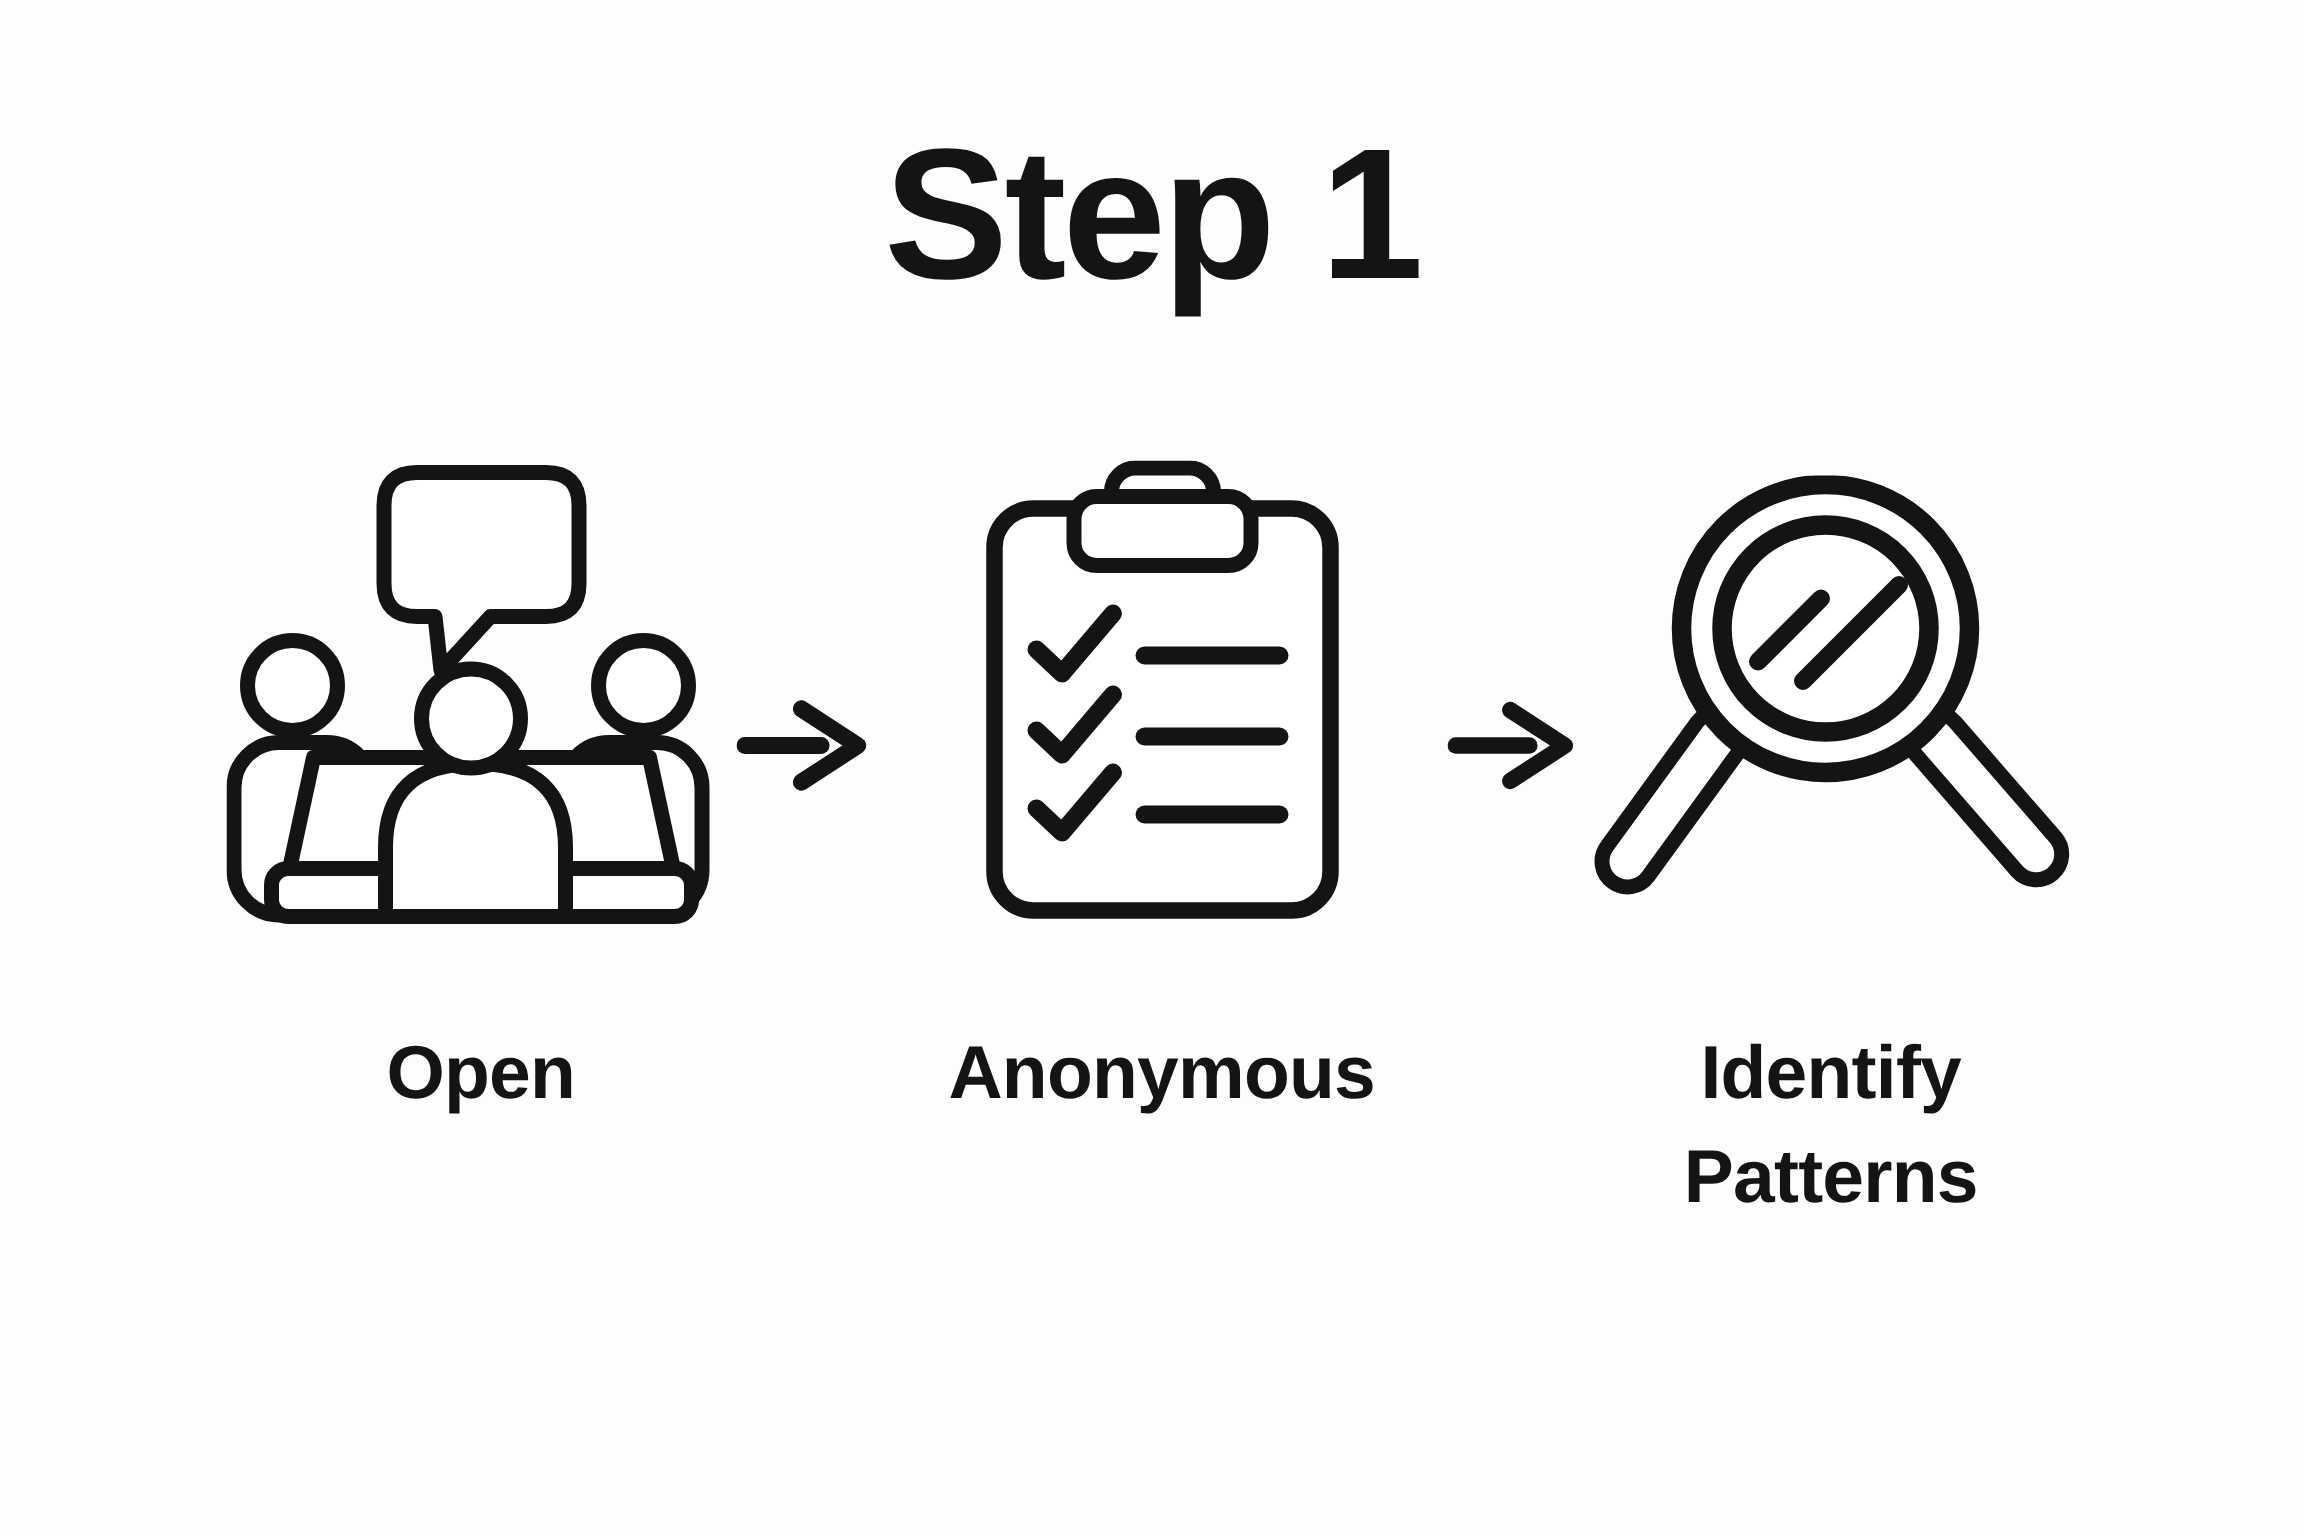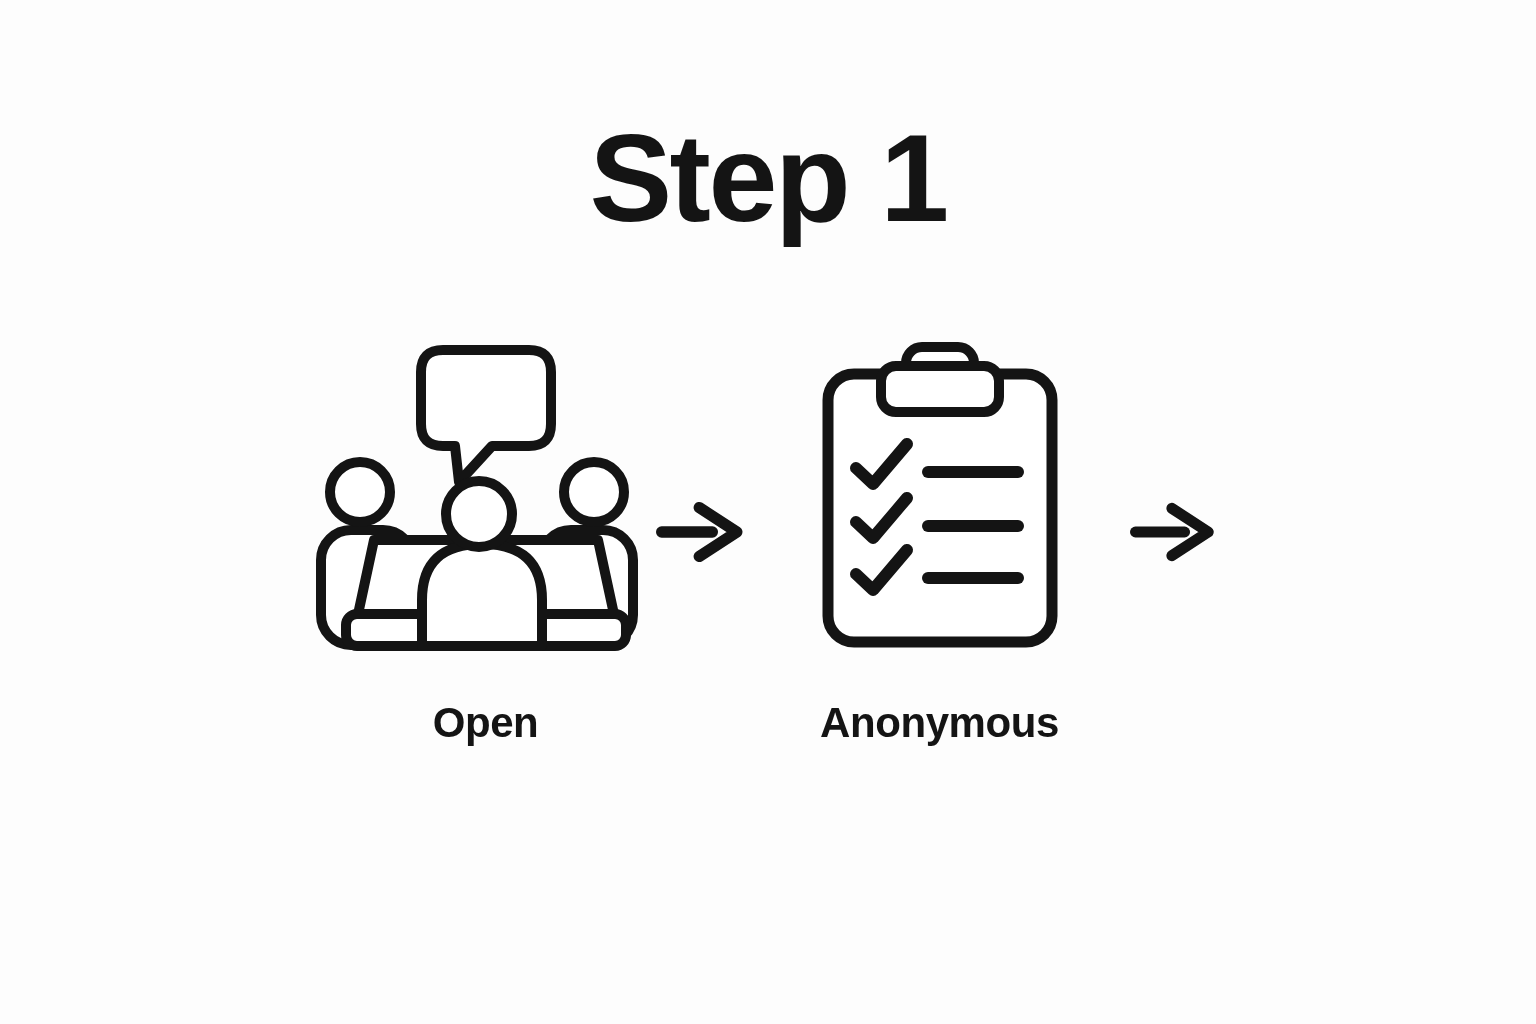--- a/index.html
+++ b/index.html
@@ -12,21 +12,21 @@
     background: var(--bg);
     font-family: "Liberation Sans", sans-serif;
     color: var(--ink);
   }
   .canvas {
     position: relative;
     width: 1536px;
     height: 1024px;
   }
   .title {
-    margin-top: 107px;
+    margin-top: 72px;
     text-align: center;
     font-size: 124px;
     font-weight: 700;
     letter-spacing: -0.02em;
     line-height: 1.15;
     color: var(--ink);
   }
   .flow-row {
     margin-top: 92px;
     display: flex;
@@ -49,23 +49,23 @@
   }
   .connector {
     margin-top: 150px;
     display: flex;
     align-items: center;
     justify-content: center;
   }
   .connector.a1 { width: 94px; }
   .connector.a2 { width: 91px; }
   .step-label {
-    margin-top: 42px;
+    margin-top: 64px;
     text-align: center;
-    font-size: 42px;
+    font-size: 50px;
     font-weight: 700;
     line-height: 1.38;
     letter-spacing: -0.01em;
     color: var(--ink);
   }
   .step-label span { display: block; }
   svg { display: block; }
   .stroke {
     stroke: var(--ink);
     fill: none;
@@ -142,15 +142,40 @@
       </div>
     </div>
 
     <div class="connector a2">
       <svg width="91" height="80" viewBox="0 0 100 80">
         <path class="stroke" stroke-width="12" d="M6,40 H60"></path>
         <path class="stroke" stroke-width="12" d="M46,14 L86,40 L46,66"></path>
       </svg>
     </div>
 
+    <div class="step c3">
+      <div class="icon-box">
+        <svg width="330" height="290" viewBox="0 0 330 290">
+
+          <g transform="translate(59,216) rotate(126)">
+            <rect class="stroke fill-white" stroke-width="10" x="-68" y="-17" width="136" height="34" rx="17"></rect>
+          </g>
+
+          <g transform="translate(268,214) rotate(49)">
+            <rect class="stroke fill-white" stroke-width="10" x="-68" y="-17" width="136" height="34" rx="17"></rect>
+          </g>
+
+          <circle class="stroke fill-white" stroke-width="13" cx="161" cy="102" r="96"></circle>
+
+          <circle class="stroke" stroke-width="13" cx="161" cy="102" r="69"></circle>
+
+          <path class="stroke" stroke-width="12" d="M116,124 L158,82"></path>
+          <path class="stroke" stroke-width="12" d="M146,137 L210,73"></path>
+        </svg>
+      </div>
+      <div class="step-label">
+        <span>Identify</span>
+        <span>Patterns</span>
+      </div>
+    </div>
 
   </div>
 </div>
 
 </body></html>

